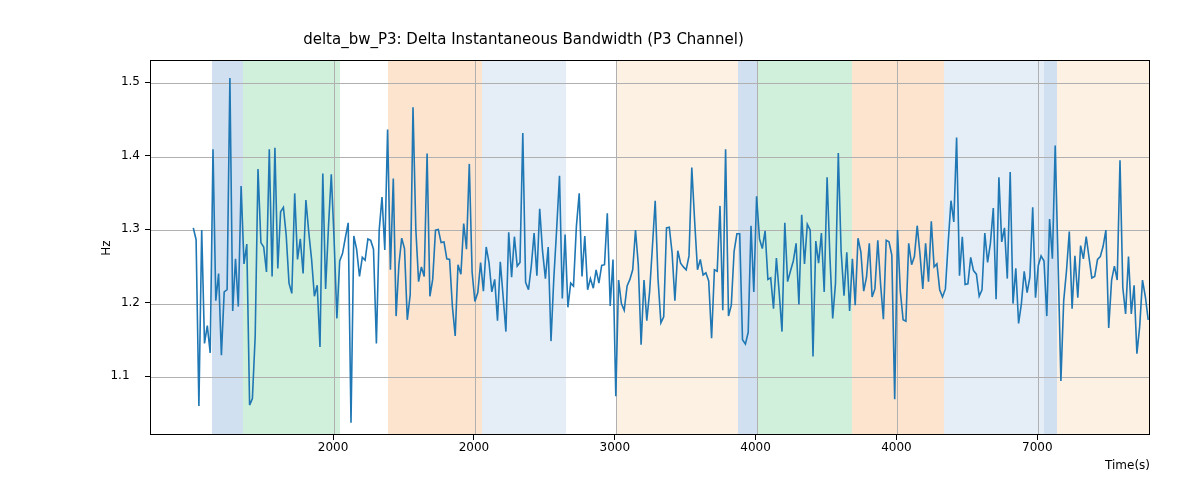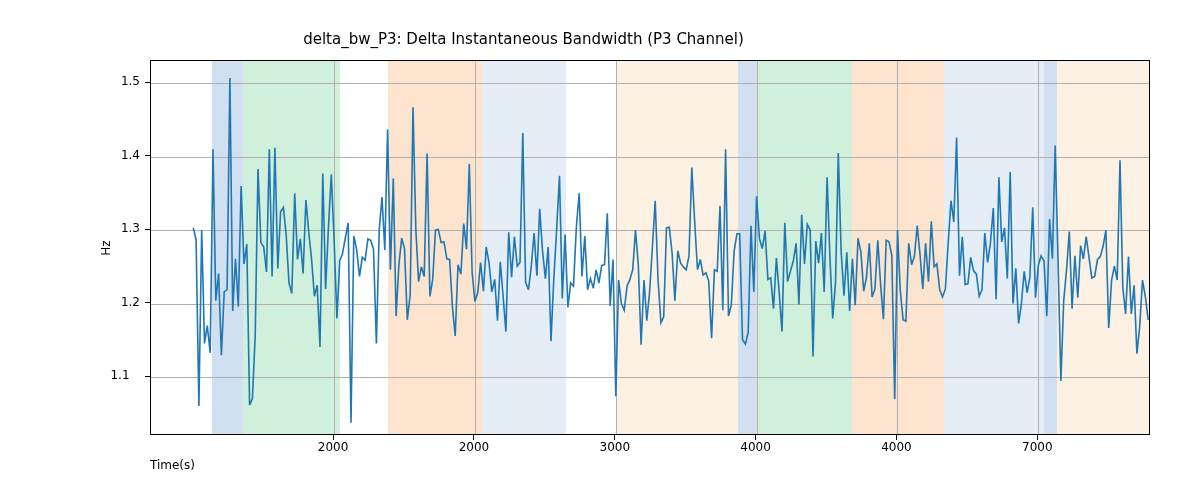--- a/index.html
+++ b/index.html
@@ -80,21 +80,21 @@
   .ylabel > span {
     transform: rotate(-90deg);
     white-space: nowrap;
     font-size: 12px;
   }
   .xlabel {
     position: absolute;
     left: 150px;
     width: 1000px;
     top: 458px;
-    text-align: left;
+    text-align: right;
     font-size: 12px;
   }
   .tick {
     position: absolute;
     background: #000;
   }
   .tick.x { width:1px; height:5px; top:435px; }
   .tick.y { height:1px; width:5px; left:145px; }
 </style>
 </head>

